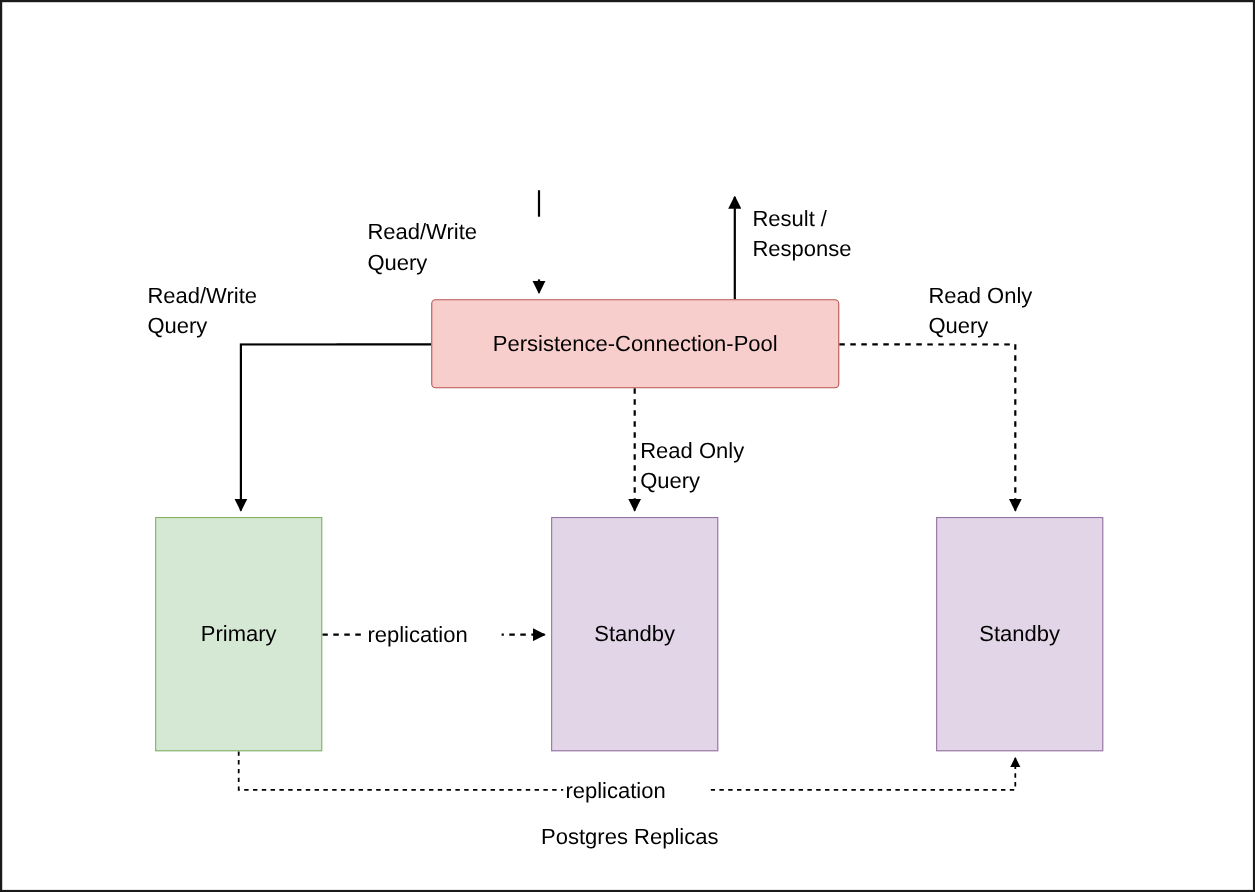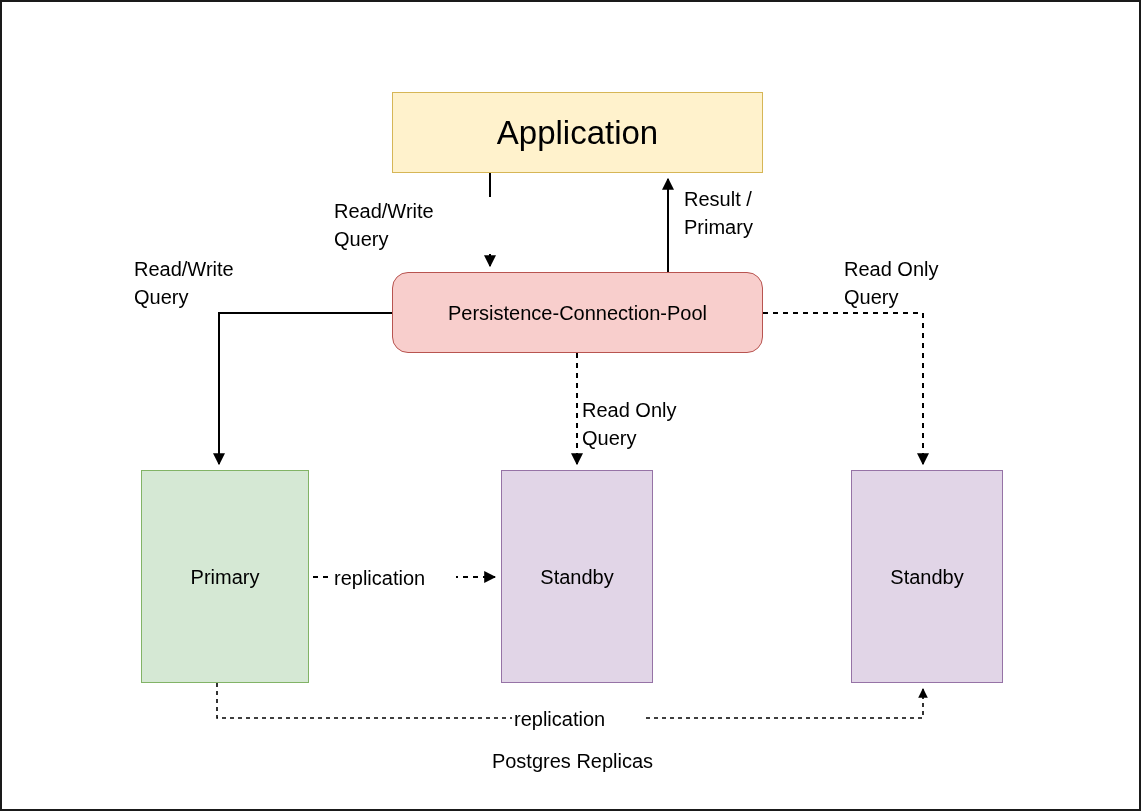--- a/index.html
+++ b/index.html
@@ -46,27 +46,27 @@
     border: 1px solid #d6b656;
     font-size: 33px;
   }
   .node-pool {
     left: 390px;
     top: 270px;
     width: 371px;
     height: 81px;
     background: #f8cecc;
     border: 1px solid #b85450;
-    border-radius: 16px;
+    border-radius: 4px;
     font-size: 20px;
   }
   .node-primary {
     left: 139px;
     top: 468px;
-    width: 168px;
+    width: 152px;
     height: 213px;
     background: #d5e8d4;
     border: 1px solid #82b366;
     font-size: 20px;
   }
   .node-standby-mid {
     left: 499px;
     top: 468px;
     width: 152px;
     height: 213px;
@@ -129,23 +129,20 @@
 
     <path d="M 575 351 L 575 462" fill="none" stroke="#000000" stroke-width="2" stroke-dasharray="5 5" marker-end="url(#arrow)"></path>
 
     <path d="M 761 311 L 921 311 L 921 462" fill="none" stroke="#000000" stroke-width="2" stroke-dasharray="5 5" marker-end="url(#arrow)"></path>
 
     <path d="M 291 575 L 493 575" fill="none" stroke="#000000" stroke-width="2" stroke-dasharray="5 5" marker-end="url(#arrow)"></path>
 
     <path d="M 215 681 L 215 716 L 921 716 L 921 687" fill="none" stroke="#000000" stroke-width="1.6" stroke-dasharray="4 4" marker-end="url(#arrow)"></path>
   </svg>
 
-  <div class="node node-application">
-    <span>Application</span>
-  </div>
 
   <div class="node node-pool">
     <span>Persistence-Connection-Pool</span>
   </div>
 
   <div class="node node-primary">
     <span>Primary</span>
   </div>
 
   <div class="node node-standby-mid">
@@ -156,21 +153,21 @@
     <span>Standby</span>
   </div>
 
   <div class="edge-label lbl-rw-left">Read/Write
 Query</div>
 
   <div class="edge-label lbl-rw-mid">Read/Write
 Query</div>
 
   <div class="edge-label lbl-result">Result /
-Primary</div>
+Response</div>
 
   <div class="edge-label lbl-ro-right">Read Only
 Query</div>
 
   <div class="edge-label lbl-ro-mid">Read Only
 Query</div>
 
   <div class="edge-label lbl-repl-mid">replication</div>
 
   <div class="edge-label lbl-repl-bot">replication</div>

